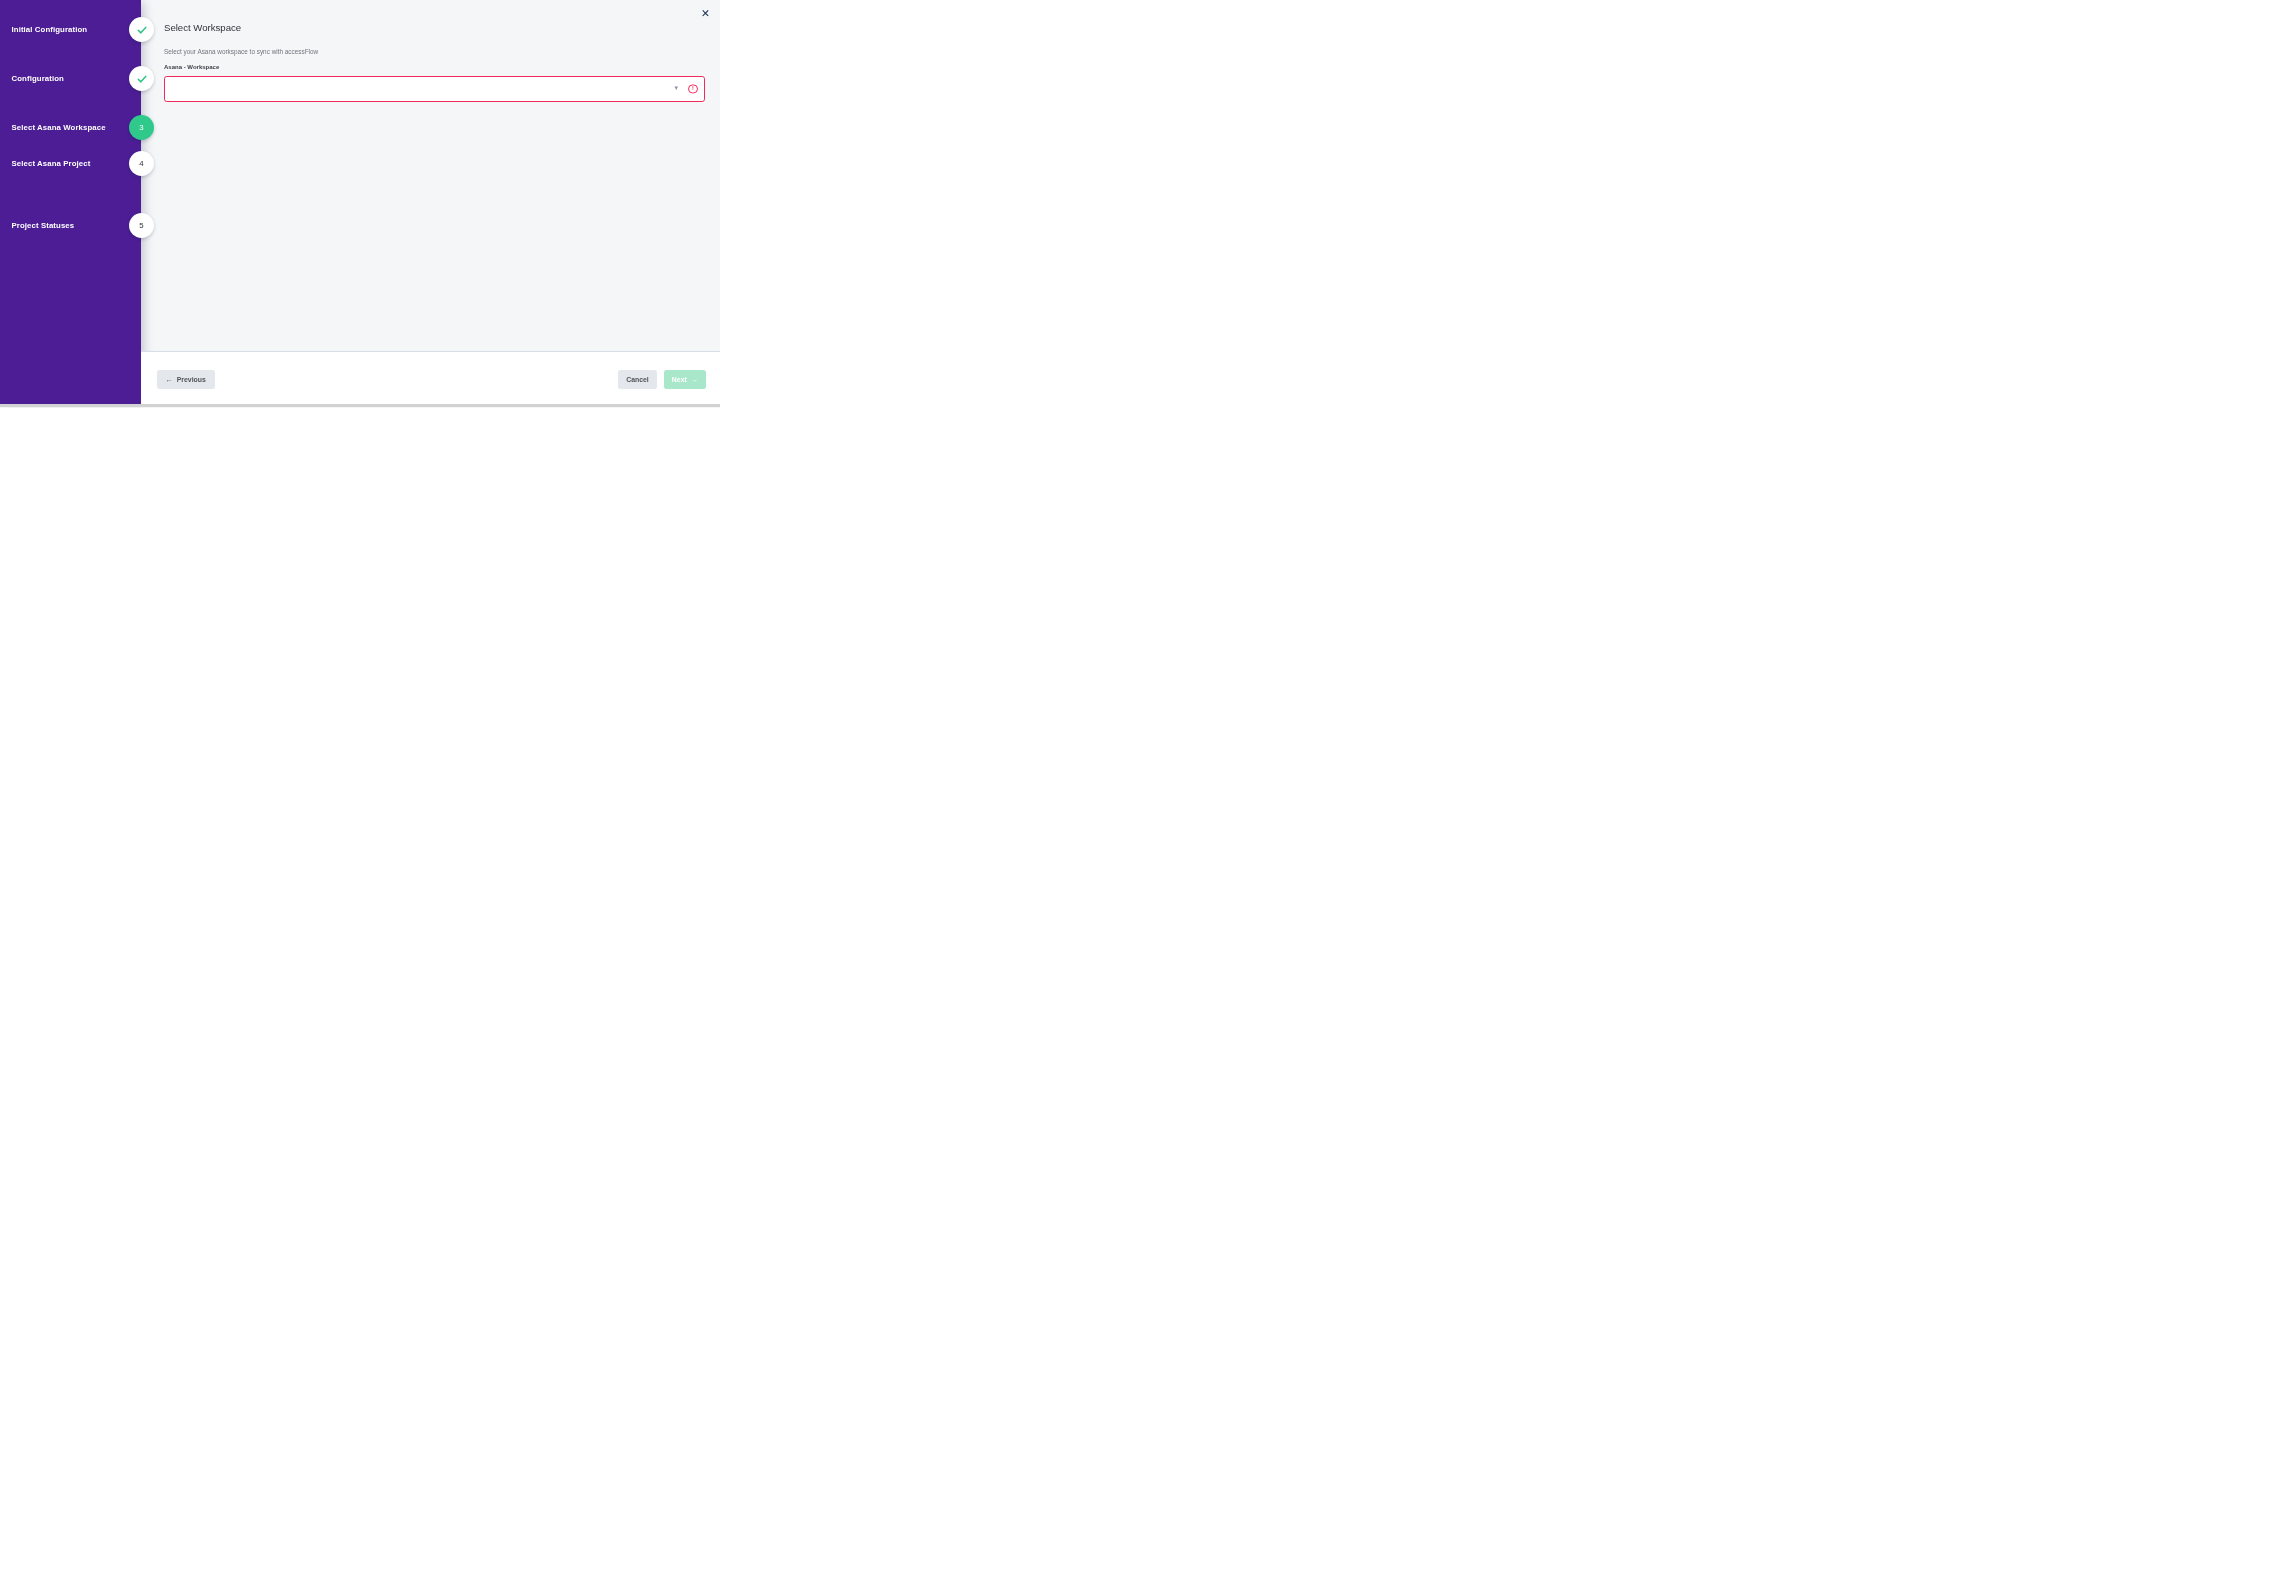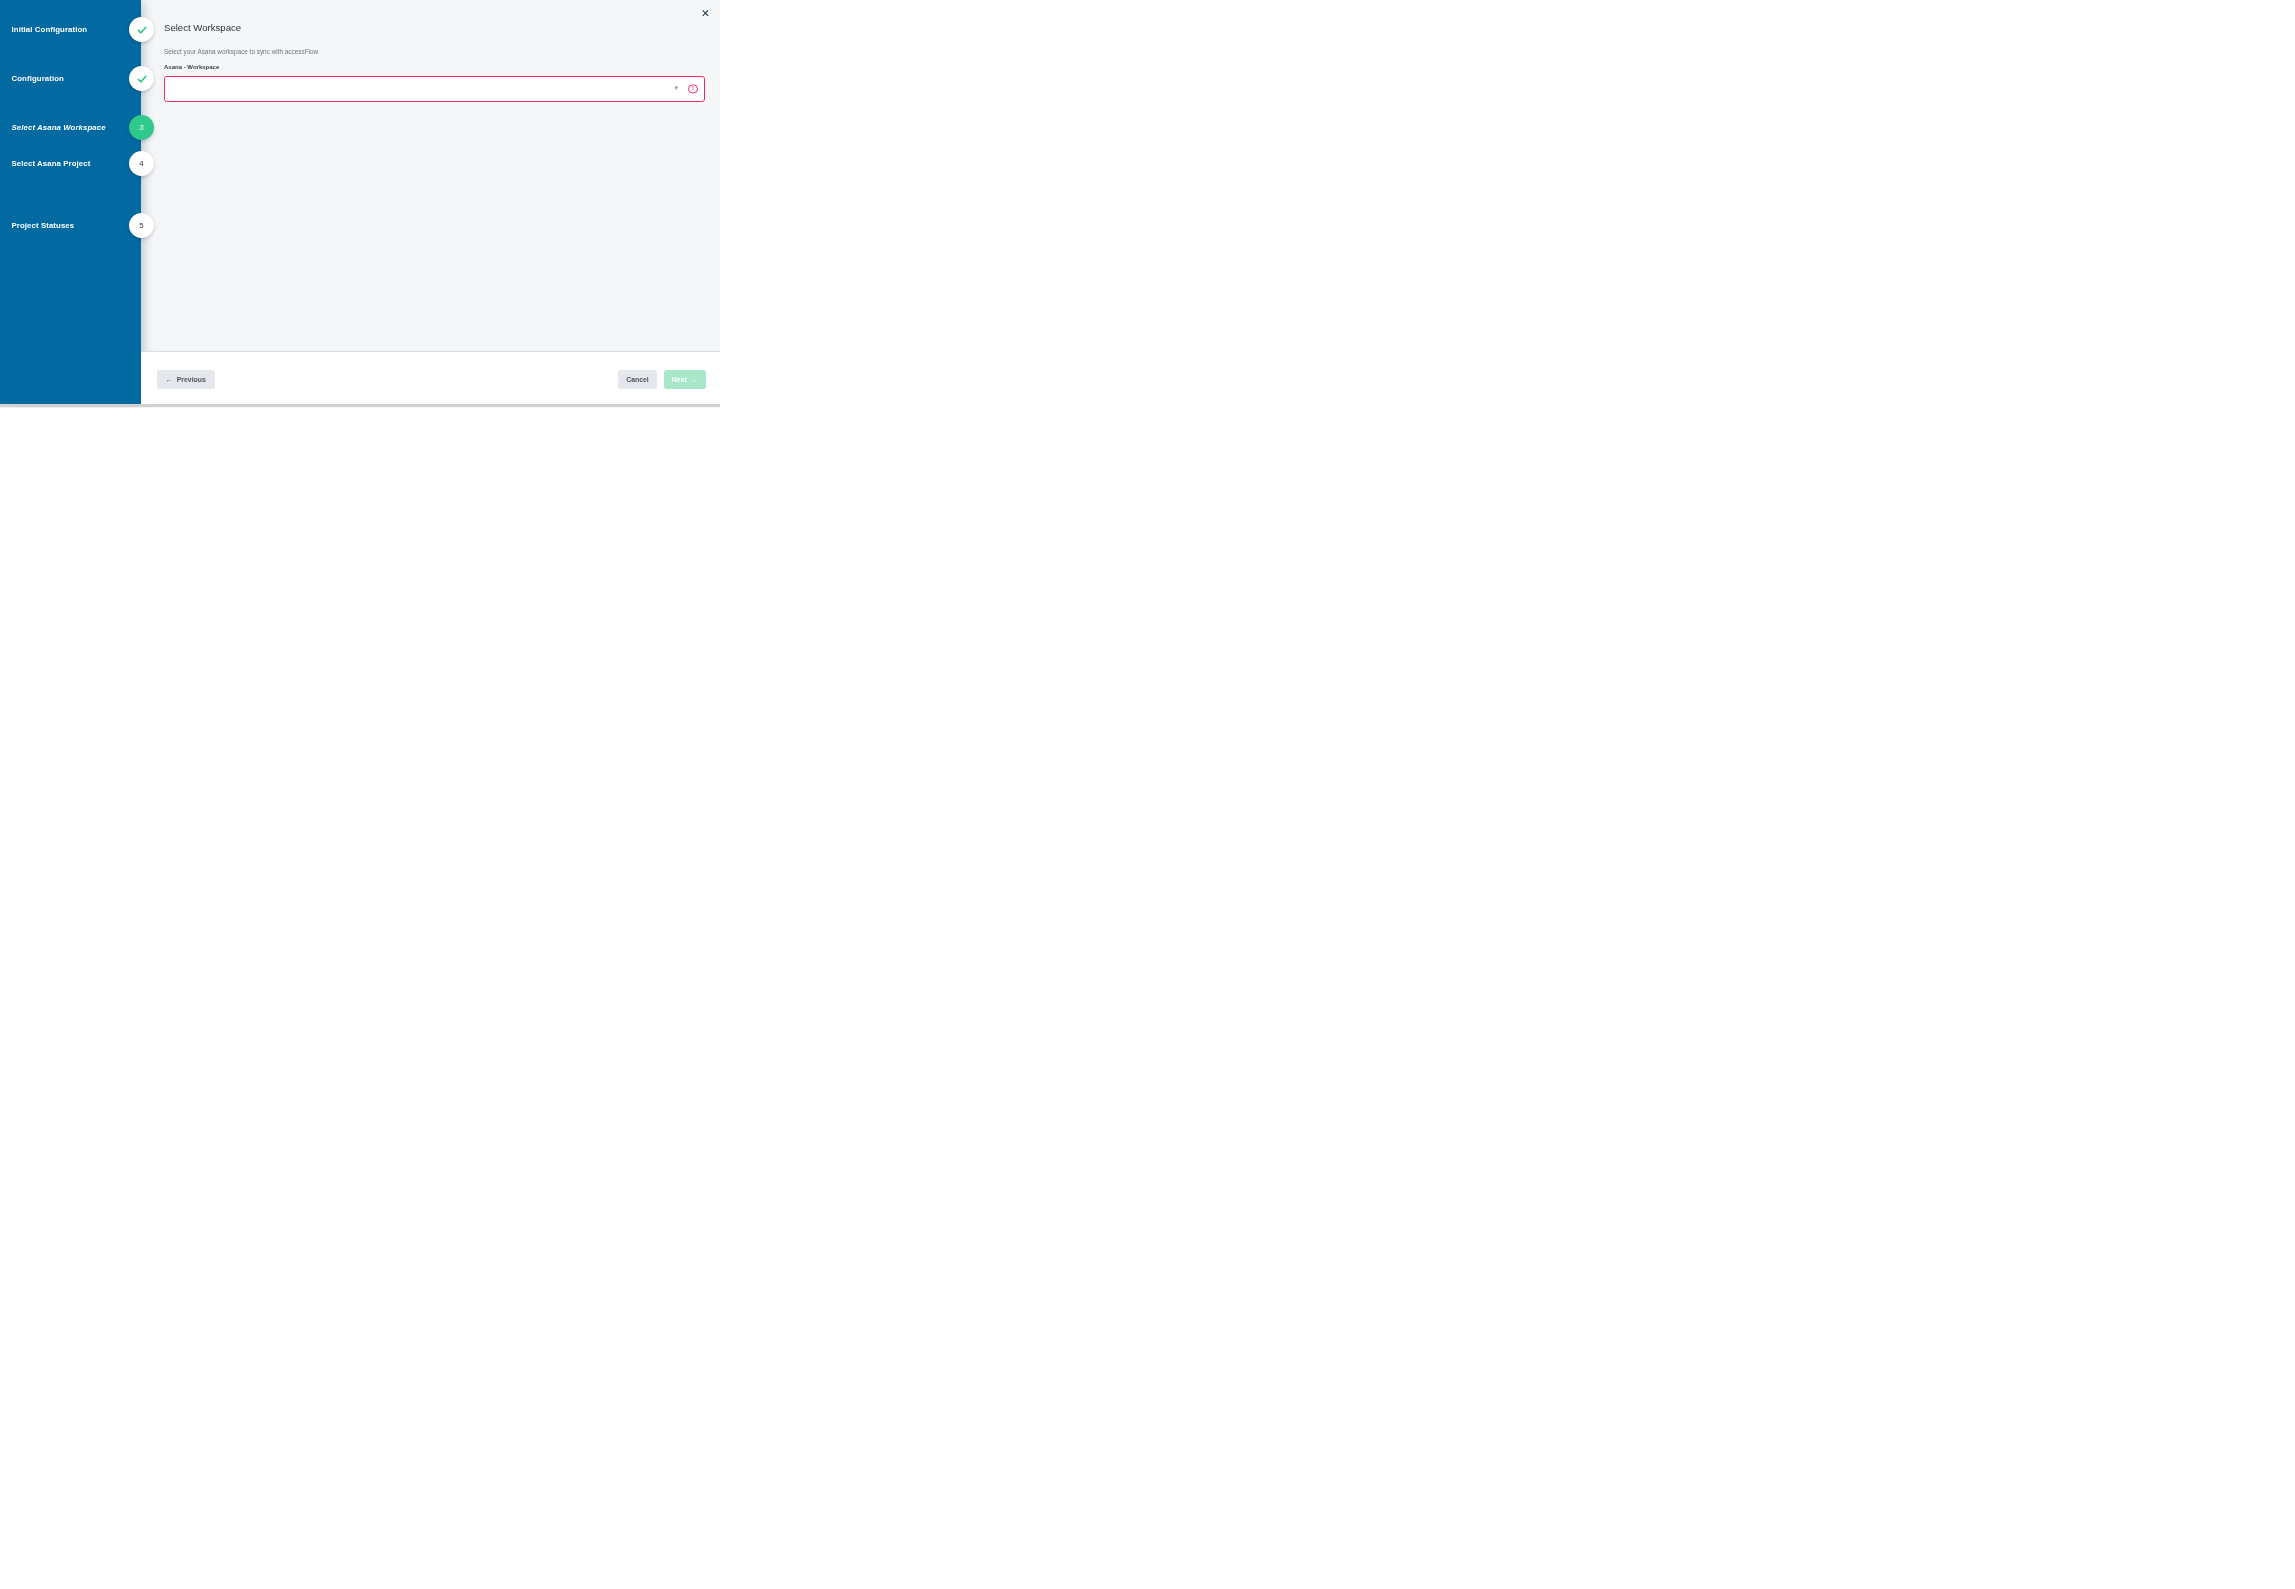--- a/index.html
+++ b/index.html
@@ -10,21 +10,21 @@
     -webkit-font-smoothing:antialiased;
   }
   .screen{
     position:relative;width:720px;height:408px;
     background:#F5F6F8;overflow:hidden;
   }
 
   
   .sidebar{
     position:absolute;left:0;top:0;width:141px;height:404px;
-    background:#0369a1;
+    background:#4c1d95;
     box-shadow:4.6px 0 10px -2.8px rgba(35,45,80,0.28);
   }
   .step{
     position:absolute;left:0;width:165px;height:25px;cursor:pointer;
   }
   .step-label{
     position:absolute;left:11.5px;top:0;height:25px;line-height:25px;
     color:#ffffff;font-weight:700;font-size:7.8px;letter-spacing:0.1px;
     white-space:nowrap;
   }
@@ -128,21 +128,21 @@
       <span class="step-label">Configuration</span>
       <span class="step-circle">
         <span>
           <svg width="12" height="12" viewBox="0 0 24 24">
               <path d="M4.5 12.5l5.2 5.2L19.5 6.8" fill="none" stroke="#2CC486" stroke-width="3" stroke-linecap="round" stroke-linejoin="round"></path>
             </svg>
         </span>
       </span>
     </div>
 
-    <div class="step" style="top:115px;font-style:italic;">
+    <div class="step" style="top:115px;">
       <span class="step-label">Select Asana Workspace</span>
       <span class="step-circle active">3</span>
     </div>
 
     <div class="step" style="top:151px;">
       <span class="step-label">Select Asana Project</span>
       <span class="step-circle">4</span>
     </div>
 
     <div class="step" style="top:213px;">

